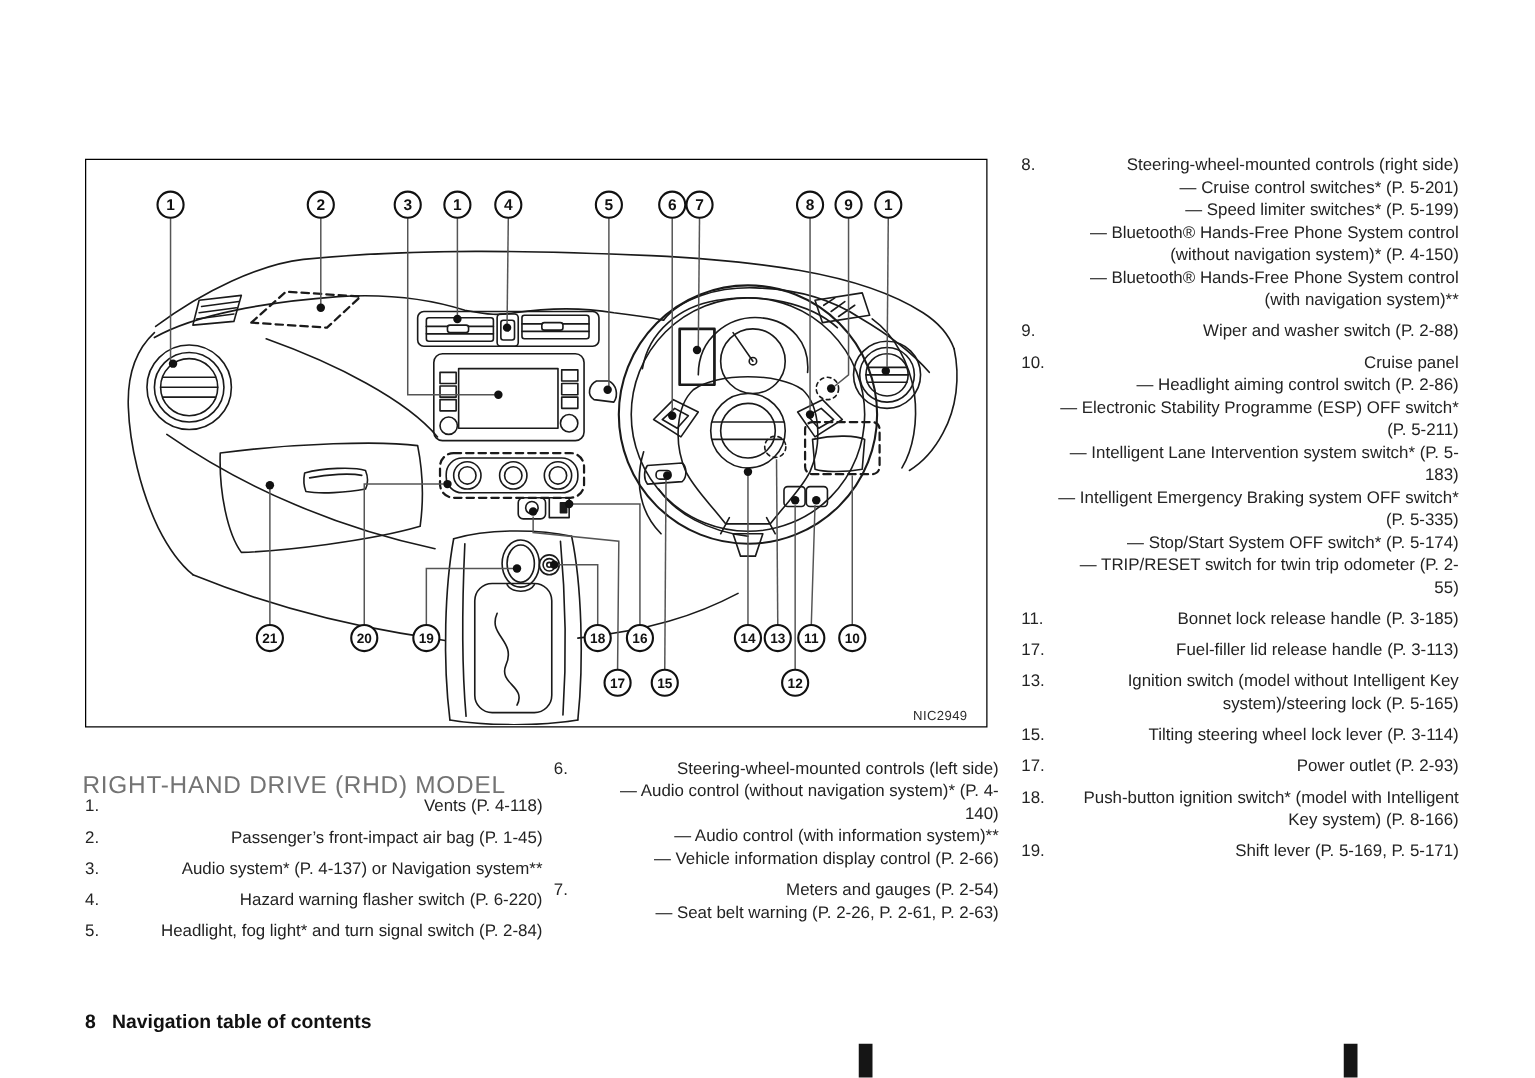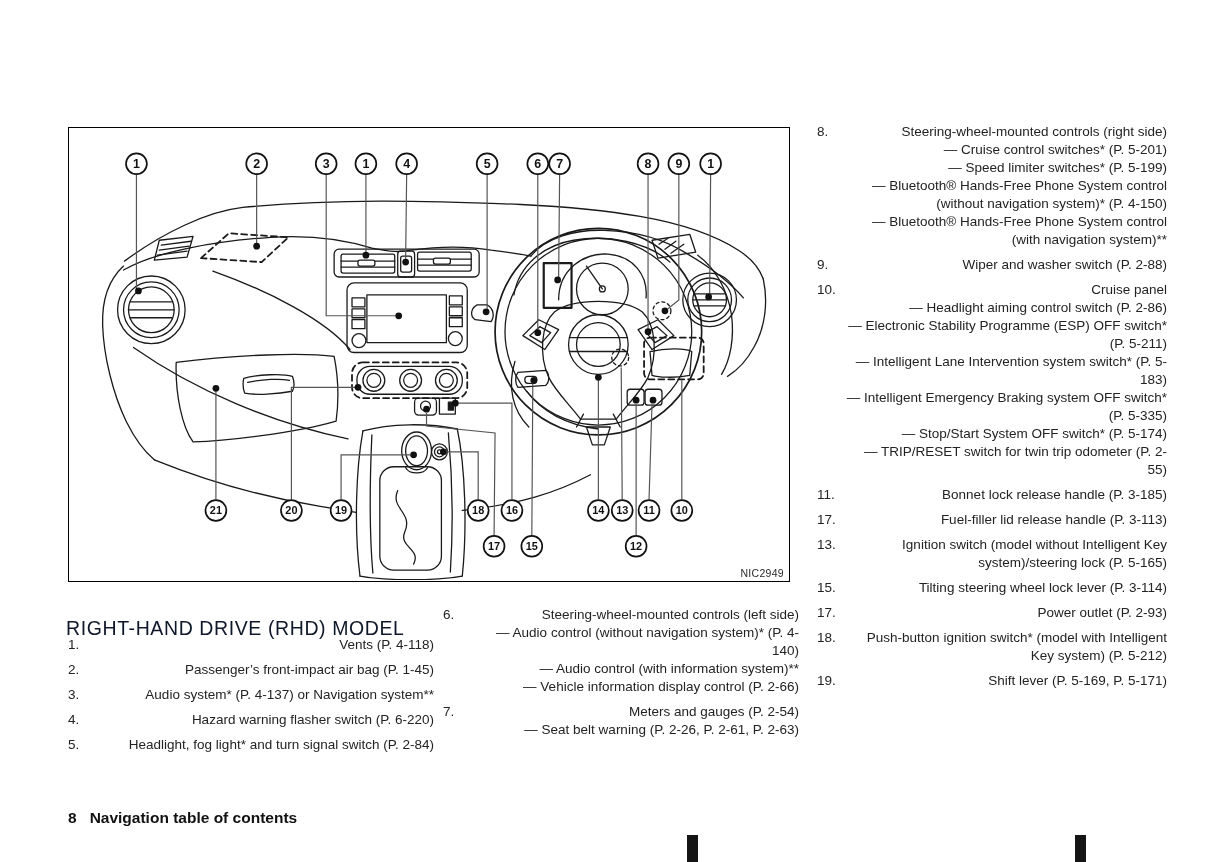--- a/index.html
+++ b/index.html
@@ -10,26 +10,26 @@
     font-family:"Liberation Sans", sans-serif;
     color:#222222;
     overflow:hidden;
   }
   .figure-box{
     position:absolute;left:68px;top:127px;width:722px;height:455px;
     border:1.5px solid #000;box-sizing:border-box;background:#fff;
   }
   .figure-box svg{position:absolute;left:0;top:0;width:719px;height:452px;}
   .figure-code{
-    position:absolute;right:5px;bottom:2px;
+    position:absolute;right:15px;bottom:2px;
     font-size:10.5px;color:#2b2b2b;letter-spacing:0.3px;
   }
   .section-heading{
     position:absolute;left:66px;top:604px;
-    font-size:19.5px;font-weight:400;letter-spacing:0.6px;color:#0f172a;
+    font-size:19.5px;font-weight:400;letter-spacing:0.6px;color:#737373;
   }
   .list-col{position:absolute;font-size:13.5px;line-height:18px;color:#232323;}
   .col-left{left:68px;top:636px;width:366px;}
   .col-mid{left:443px;top:606px;width:356px;}
   .col-right{left:817px;top:123px;width:350px;}
   .item{display:flex;margin-bottom:7px;}
   .item .num{width:28px;flex:none;}
   .item .txt{flex:1;text-align:right;}
   .footer{
     position:absolute;left:68px;top:809px;
@@ -404,21 +404,21 @@
     </div>
     <div class="item">
       <span class="num">17.</span>
       <div class="txt">
         <div>Power outlet (P. 2-93)</div>
       </div>
     </div>
     <div class="item">
       <span class="num">18.</span>
       <div class="txt">
-        <div>Push-button ignition switch* (model with Intelligent Key system) (P. 5-212)</div>
+        <div>Push-button ignition switch* (model with Intelligent Key system) (P. 8-166)</div>
       </div>
     </div>
     <div class="item">
       <span class="num">19.</span>
       <div class="txt">
         <div>Shift lever (P. 5-169, P. 5-171)</div>
       </div>
     </div>
   </div>
 

